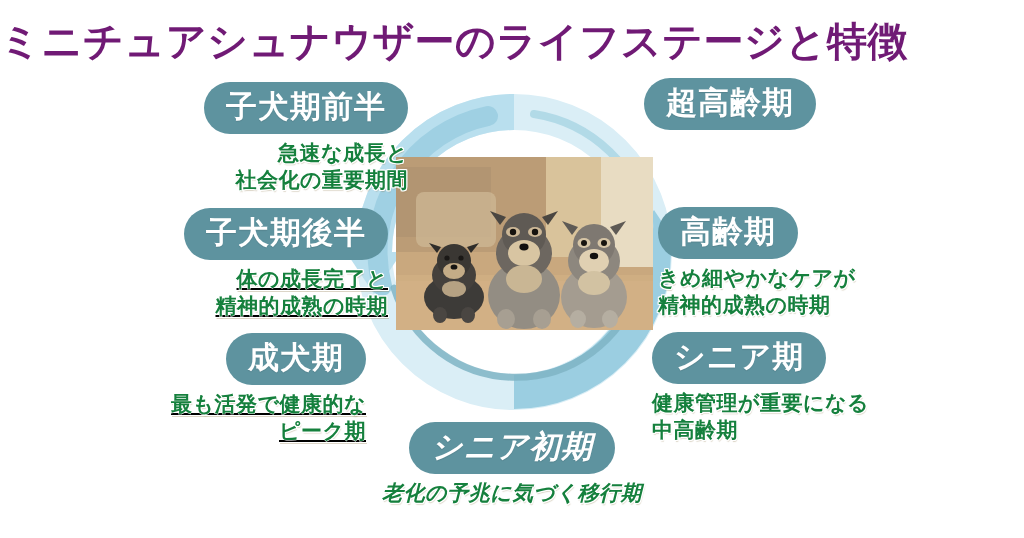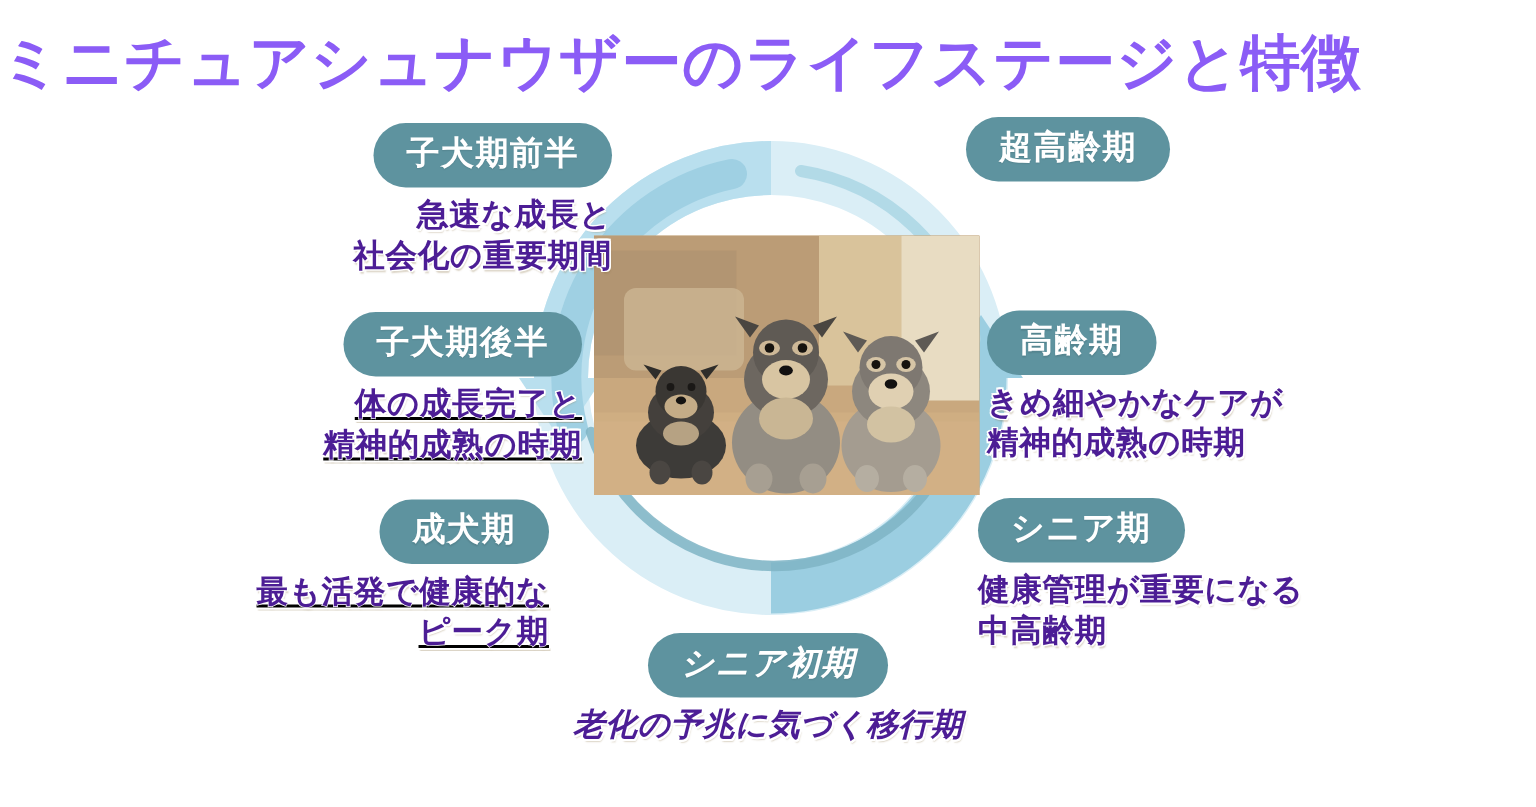--- a/index.html
+++ b/index.html
@@ -22,21 +22,21 @@
   
   .title {
     position: absolute;
     top: 14px;
     left: 0;
     width: 820px;
     text-align: center;
     font-size: 40px;
     font-weight: 700;
     letter-spacing: 0.5px;
-    color: #8b5cf6;
+    color: #701a75;
     text-shadow: 1px 1px 0 #ffffff, 0 0 2px rgba(255,255,255,0.9);
     white-space: nowrap;
   }
 
   
   .cycle-wrap {
     position: absolute;
     left: 338px;
     top: 76px;
     width: 352px;
@@ -61,36 +61,36 @@
     width: 330px;
   }
   .stage.left  { text-align: right; }
   .stage.right { text-align: left; }
   .stage.center{ text-align: center; width: 420px; }
 
   .pill {
     display: inline-block;
     background: #5e939f;
     color: #ffffff;
-    font-size: 22px;
+    font-size: 31px;
     font-weight: 700;
     line-height: 1;
     padding: 9px 22px 12px 22px;
     border-radius: 26px;
     letter-spacing: 1px;
     white-space: nowrap;
     text-shadow: 0 1px 1px rgba(0,0,0,0.10);
   }
 
   .desc {
     margin-top: 6px;
     font-size: 21px;
     font-weight: 700;
     line-height: 1.28;
-    color: #4c1d95;
+    color: #15803d;
     letter-spacing: 0.5px;
     -webkit-text-stroke: 0.9px #ffffff;
     paint-order: stroke fill;
     text-shadow:
        1px 0 0 #fff, -1px 0 0 #fff, 0 1px 0 #fff, 0 -1px 0 #fff,
        1px 1px 0 #fff, -1px -1px 0 #fff, 1px -1px 0 #fff, -1px 1px 0 #fff,
        1px 2px 1px rgba(140,115,70,0.30);
     white-space: pre-line;
   }
 

